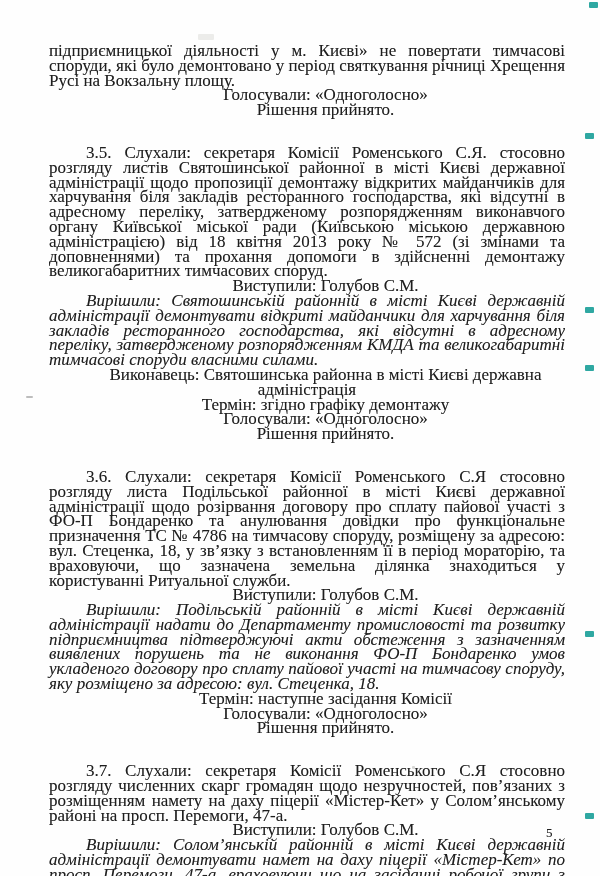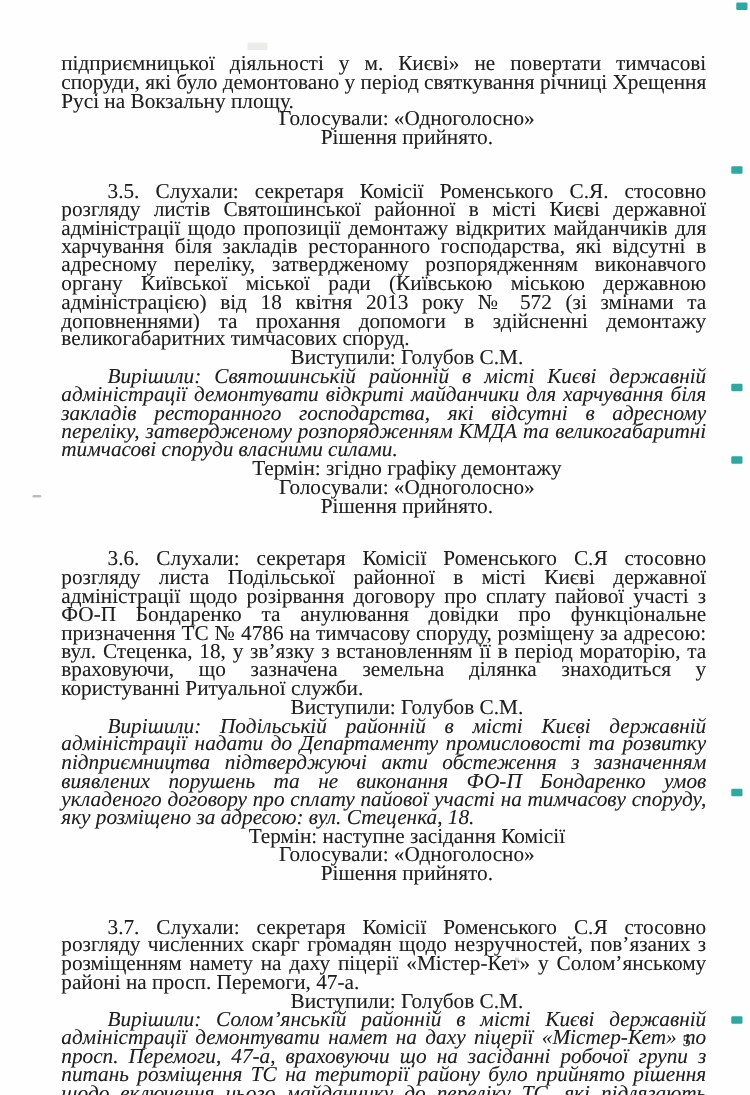--- a/index.html
+++ b/index.html
@@ -40,20 +40,21 @@
 <body>
 
 <div class="page">
   <div class="content">
       <p class="blk body">підприємницької діяльності у м. Києві» не повертати тимчасові споруди, які було демонтовано у період святкування річниці Хрещення Русі на Вокзальну площу.</p>
       <p class="blk line">Голосували: «Одноголосно»</p>
       <p class="blk line">Рішення прийнято.</p>
       <p class="blk section">3.5. Слухали: секретаря Комісії Роменського С.Я. стосовно розгляду листів Святошинської районної в місті Києві державної адміністрації щодо пропозиції демонтажу відкритих майданчиків для харчування біля закладів ресторанного господарства, які відсутні в адресному переліку, затвердженому розпорядженням виконавчого органу Київської міської ради (Київською міською державною адміністрацією) від 18 квітня 2013 року № 572 (зі змінами та доповненнями) та прохання допомоги в здійсненні демонтажу великогабаритних тимчасових споруд.</p>
       <p class="blk line">Виступили: Голубов С.М.</p>
       <p class="blk para">Вирішили: Святошинській районній в місті Києві державній адміністрації демонтувати відкриті майданчики для харчування біля закладів ресторанного господарства, які відсутні в адресному переліку, затвердженому розпорядженням КМДА та великогабаритні тимчасові споруди власними силами.</p>
+      <p class="blk line">Виконавець: Святошинська районна в місті Києві державна адміністрація</p>
       <p class="blk line">Термін: згідно графіку демонтажу</p>
       <p class="blk line">Голосували: «Одноголосно»</p>
       <p class="blk line">Рішення прийнято.</p>
       <p class="blk section">3.6. Слухали: секретаря Комісії Роменського С.Я стосовно розгляду листа Подільської районної в місті Києві державної адміністрації щодо розірвання договору про сплату пайової участі з ФО-П Бондаренко та анулювання довідки про функціональне призначення ТС № 4786 на тимчасову споруду, розміщену за адресою: вул. Стеценка, 18, у зв’язку з встановленням її в період мораторію, та враховуючи, що зазначена земельна ділянка знаходиться у користуванні Ритуальної служби.</p>
       <p class="blk line">Виступили: Голубов С.М.</p>
       <p class="blk para">Вирішили: Подільській районній в місті Києві державній адміністрації надати до Департаменту промисловості та розвитку підприємництва підтверджуючі акти обстеження з зазначенням виявлених порушень та не виконання ФО-П Бондаренко умов укладеного договору про сплату пайової участі на тимчасову споруду, яку розміщено за адресою: вул. Стеценка, 18.</p>
       <p class="blk line">Термін: наступне засідання Комісії</p>
       <p class="blk line">Голосували: «Одноголосно»</p>
       <p class="blk line">Рішення прийнято.</p>
       <p class="blk section">3.7. Слухали: секретаря Комісії Роменського С.Я стосовно розгляду численних скарг громадян щодо незручностей, пов’язаних з розміщенням намету на даху піцерії «Містер-Кет» у Солом’янському районі на просп. Перемоги, 47-а.</p>

